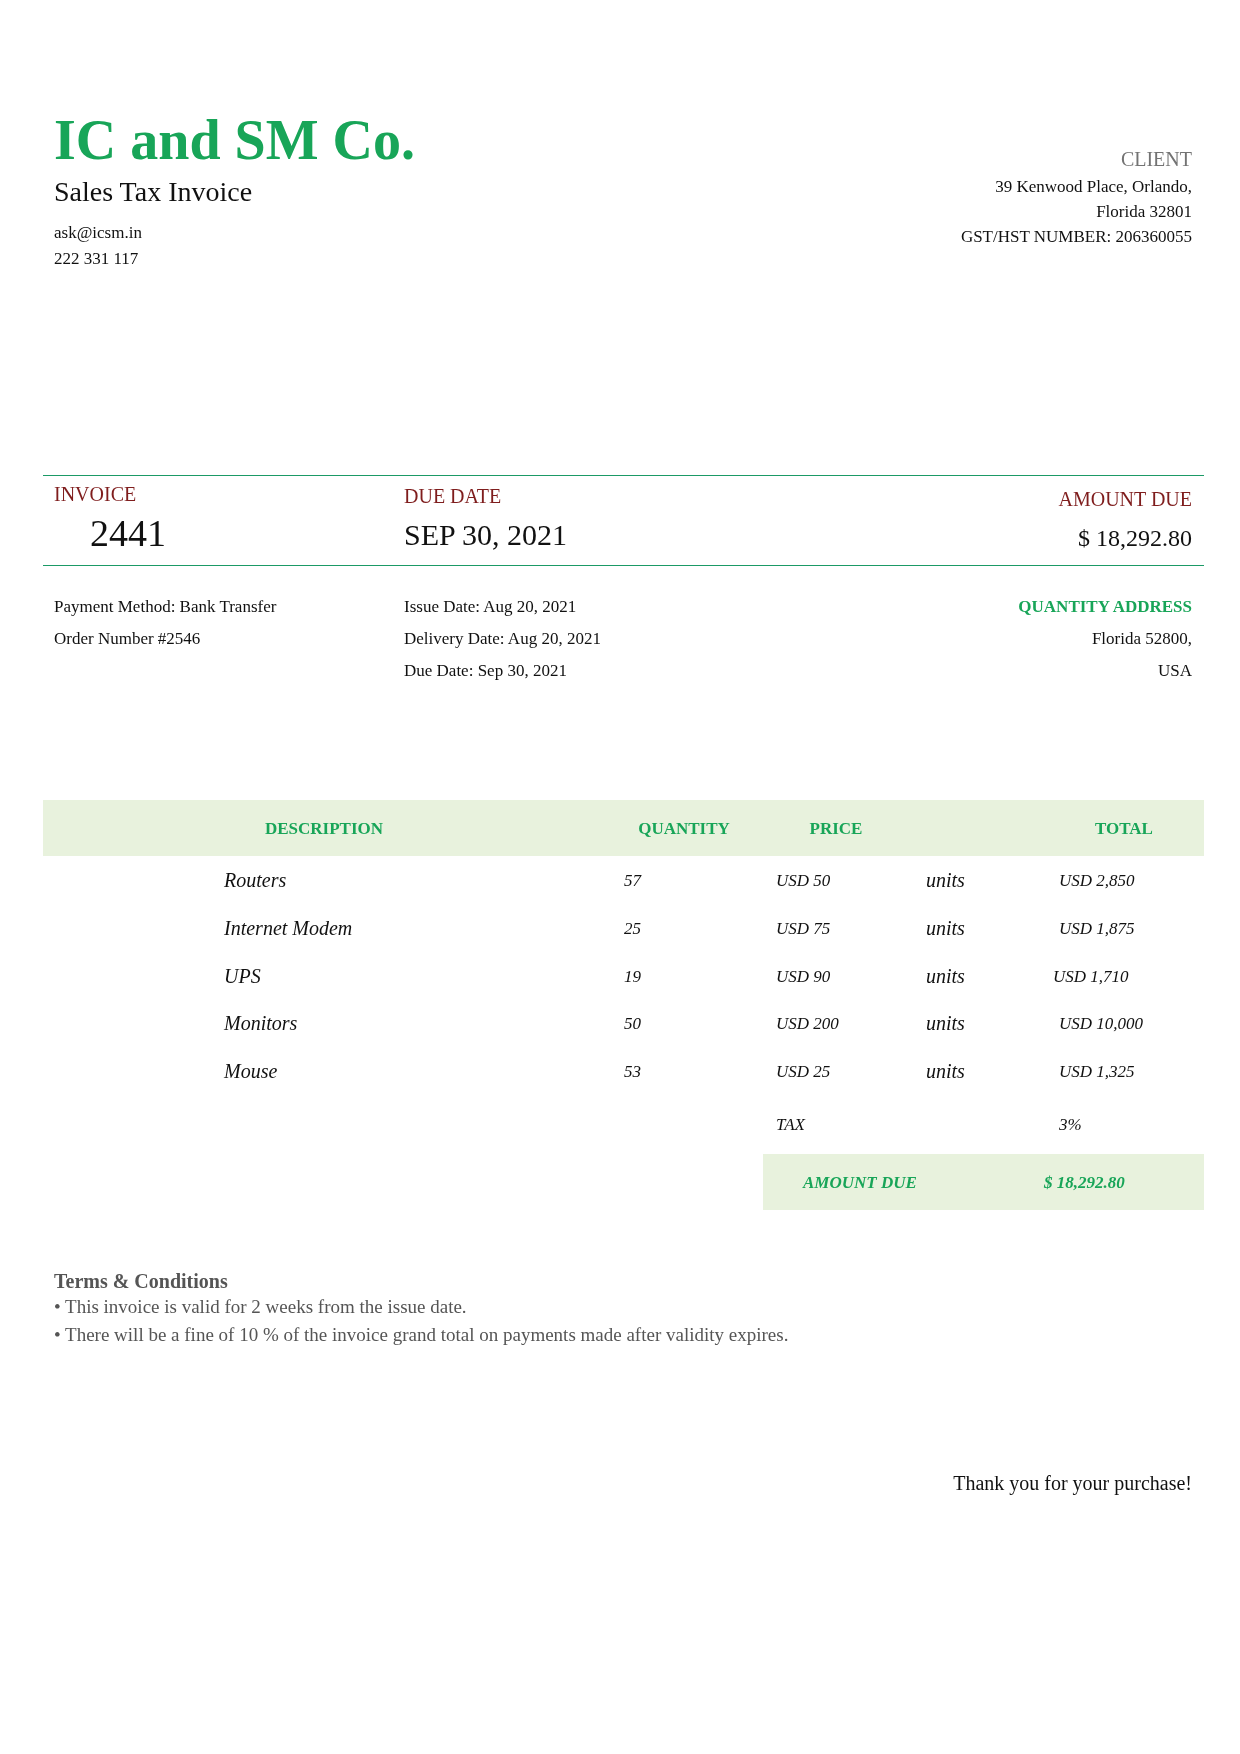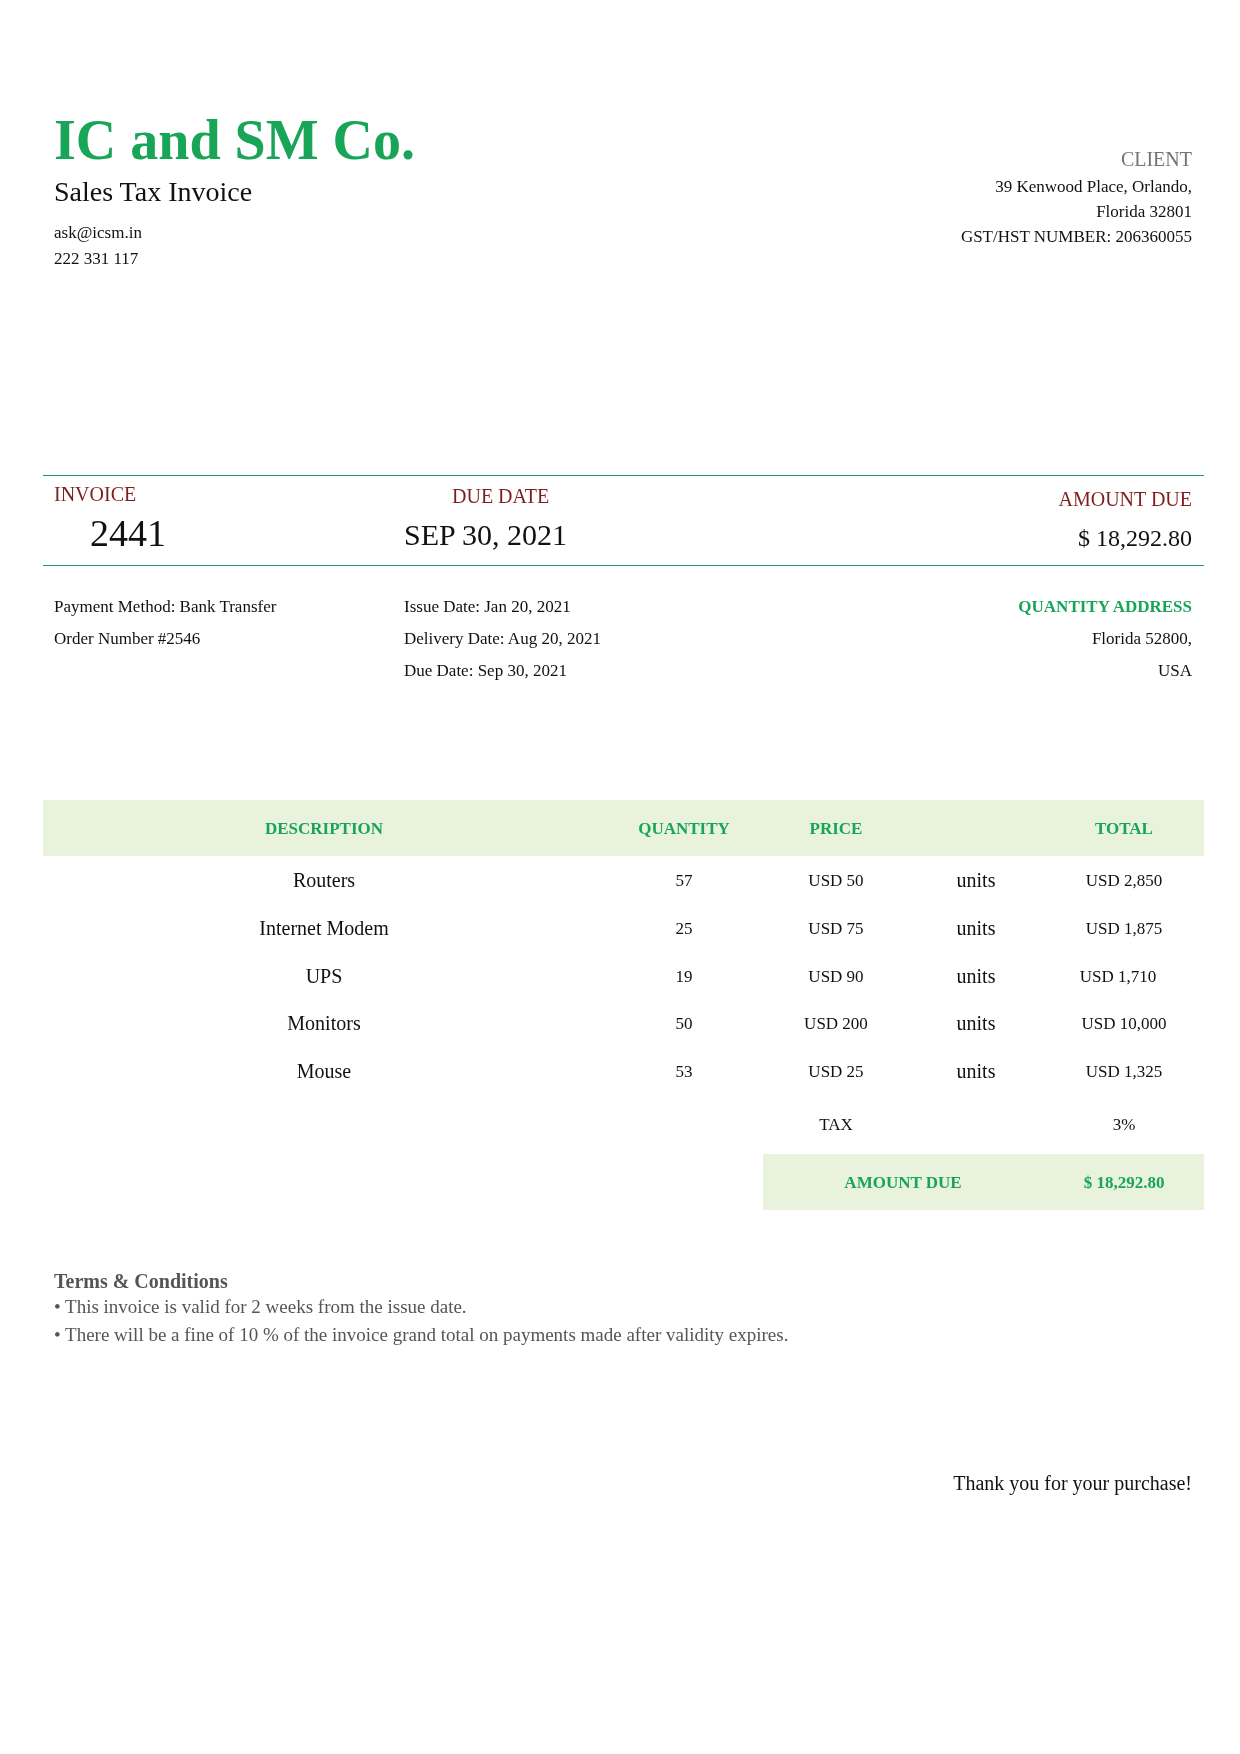--- a/index.html
+++ b/index.html
@@ -12,21 +12,21 @@
   .client-label { top:148px; font-size:20px; color:#737373; }
   .client-line { font-size:17px; }
   .rule { left:43px; width:1161px; height:0; border-top:1.5px solid #1b9a66; }
   .lbl { font-size:20px; color:#7f1d1d; line-height:1; }
   .big { font-size:38px; line-height:1;margin-left:36px; }
   .mid { font-size:30px; line-height:1; }
   .det { font-size:17px; line-height:1; }
   .ship-label { font-size:17px; font-weight:bold; color:#18a558; }
   .thead { left:43px; top:800px; width:1161px; height:56px; background:#e8f2dd; }
   .th { position:absolute; top:820px; font-size:17px; font-weight:bold; color:#18a558; line-height:1; text-align:center; }
-  .td { position:absolute; font-size:17px; line-height:1; text-align:center; }
+  .td { position:absolute; font-size:17px; line-height:1; text-align:left;font-style:italic; }
   .td.desc { font-size:20px; }
   .td.units { font-size:20px; }
   .due-band { left:763px; top:1154px; width:441px; height:56px; background:#e8f2dd; }
   .terms-title { left:54px; top:1270px; font-size:20px; font-weight:bold; color:#555; }
   .terms-line { left:54px; font-size:19px; color:#555; }
   .thanks { right:48px; top:1472px; font-size:20px; }
 </style>
 </head>
 <body>
 
@@ -36,29 +36,29 @@
 <div class="abs contact" style="top:250px;">222 331 117</div>
 
 <div class="abs right client-label">CLIENT</div>
 <div class="abs right client-line" style="top:177px;">39 Kenwood Place, Orlando,</div>
 <div class="abs right client-line" style="top:202px;">Florida 32801</div>
 <div class="abs right client-line" style="top:227px;">GST/HST NUMBER: 206360055</div>
 
 <div class="abs rule" style="top:475px;"></div>
 <div class="abs lbl" style="left:54px; top:484px;">INVOICE</div>
 <div class="abs big" style="left:54px; top:514px;">2441</div>
-<div class="abs lbl" style="left:404px; top:486px;margin-left:48px;">DUE DATE</div>
+<div class="abs lbl" style="left:404px; top:486px;">DUE DATE</div>
 <div class="abs mid" style="left:404px; top:520px;">SEP 30, 2021</div>
 <div class="abs lbl right" style="top:489px;">AMOUNT DUE</div>
 <div class="abs right" style="top:526px; font-size:24px; line-height:1;">$ 18,292.80</div>
 <div class="abs rule" style="top:565px;"></div>
 
 <div class="abs det" style="left:54px; top:598px;">Payment  Method: Bank Transfer</div>
 <div class="abs det" style="left:54px; top:630px;">Order Number #2546</div>
-<div class="abs det" style="left:404px; top:598px;">Issue Date: Jan 20, 2021</div>
+<div class="abs det" style="left:404px; top:598px;">Issue Date: Aug 20, 2021</div>
 <div class="abs det" style="left:404px; top:630px;">Delivery Date: Aug 20, 2021</div>
 <div class="abs det" style="left:404px; top:662px;">Due Date: Sep 30, 2021</div>
 <div class="abs right ship-label" style="top:598px; line-height:1;">QUANTITY ADDRESS</div>
 <div class="abs right det" style="top:630px;">Florida 52800,</div>
 <div class="abs right det" style="top:662px;">USA</div>
 
 <div class="abs thead"></div>
 <div class="th" style="left:224px; width:200px;">DESCRIPTION</div>
 <div class="th" style="left:624px; width:120px;">QUANTITY</div>
 <div class="th" style="left:786px; width:100px;">PRICE</div>

